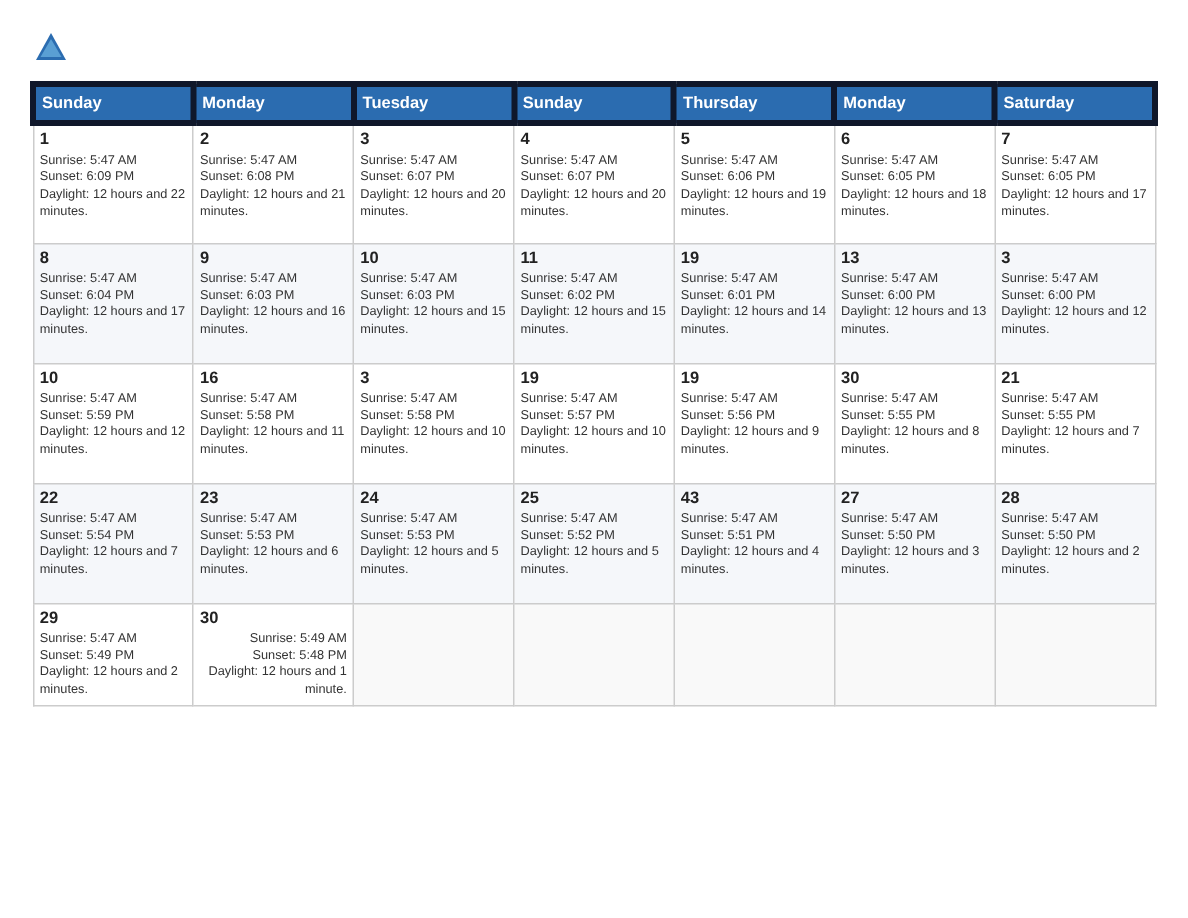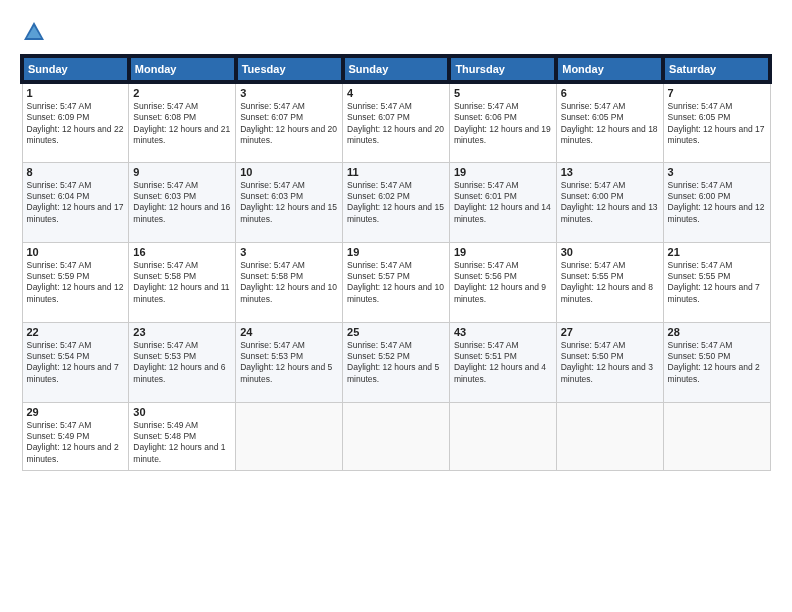--- a/index.html
+++ b/index.html
@@ -308,21 +308,21 @@
         </tr>
         <tr>
           <td class="last-row">
             <div class="day-num">29</div>
             <div class="day-info" style="white-space: pre-line;">Sunrise: 5:47 AM
 Sunset: 5:49 PM
 Daylight: 12 hours and 2 minutes.</div>
           </td>
           <td class="last-row">
             <div class="day-num">30</div>
-            <div class="day-info" style="white-space: pre-line;">Sunrise: 5:49 AM
+            <div class="day-info" style="white-space: pre-line; text-align: right;">Sunrise: 5:49 AM
 Sunset: 5:48 PM
 Daylight: 12 hours and 1 minute.</div>
           </td>
           <td class="last-row empty-cell"></td>
           <td class="last-row empty-cell"></td>
           <td class="last-row empty-cell"></td>
           <td class="last-row empty-cell"></td>
           <td class="last-row empty-cell"></td>
         </tr>
       </tbody>

